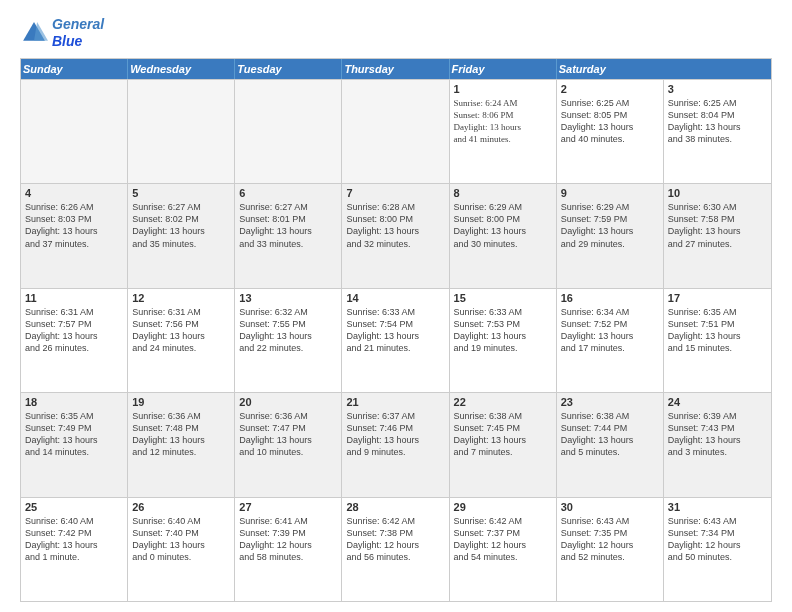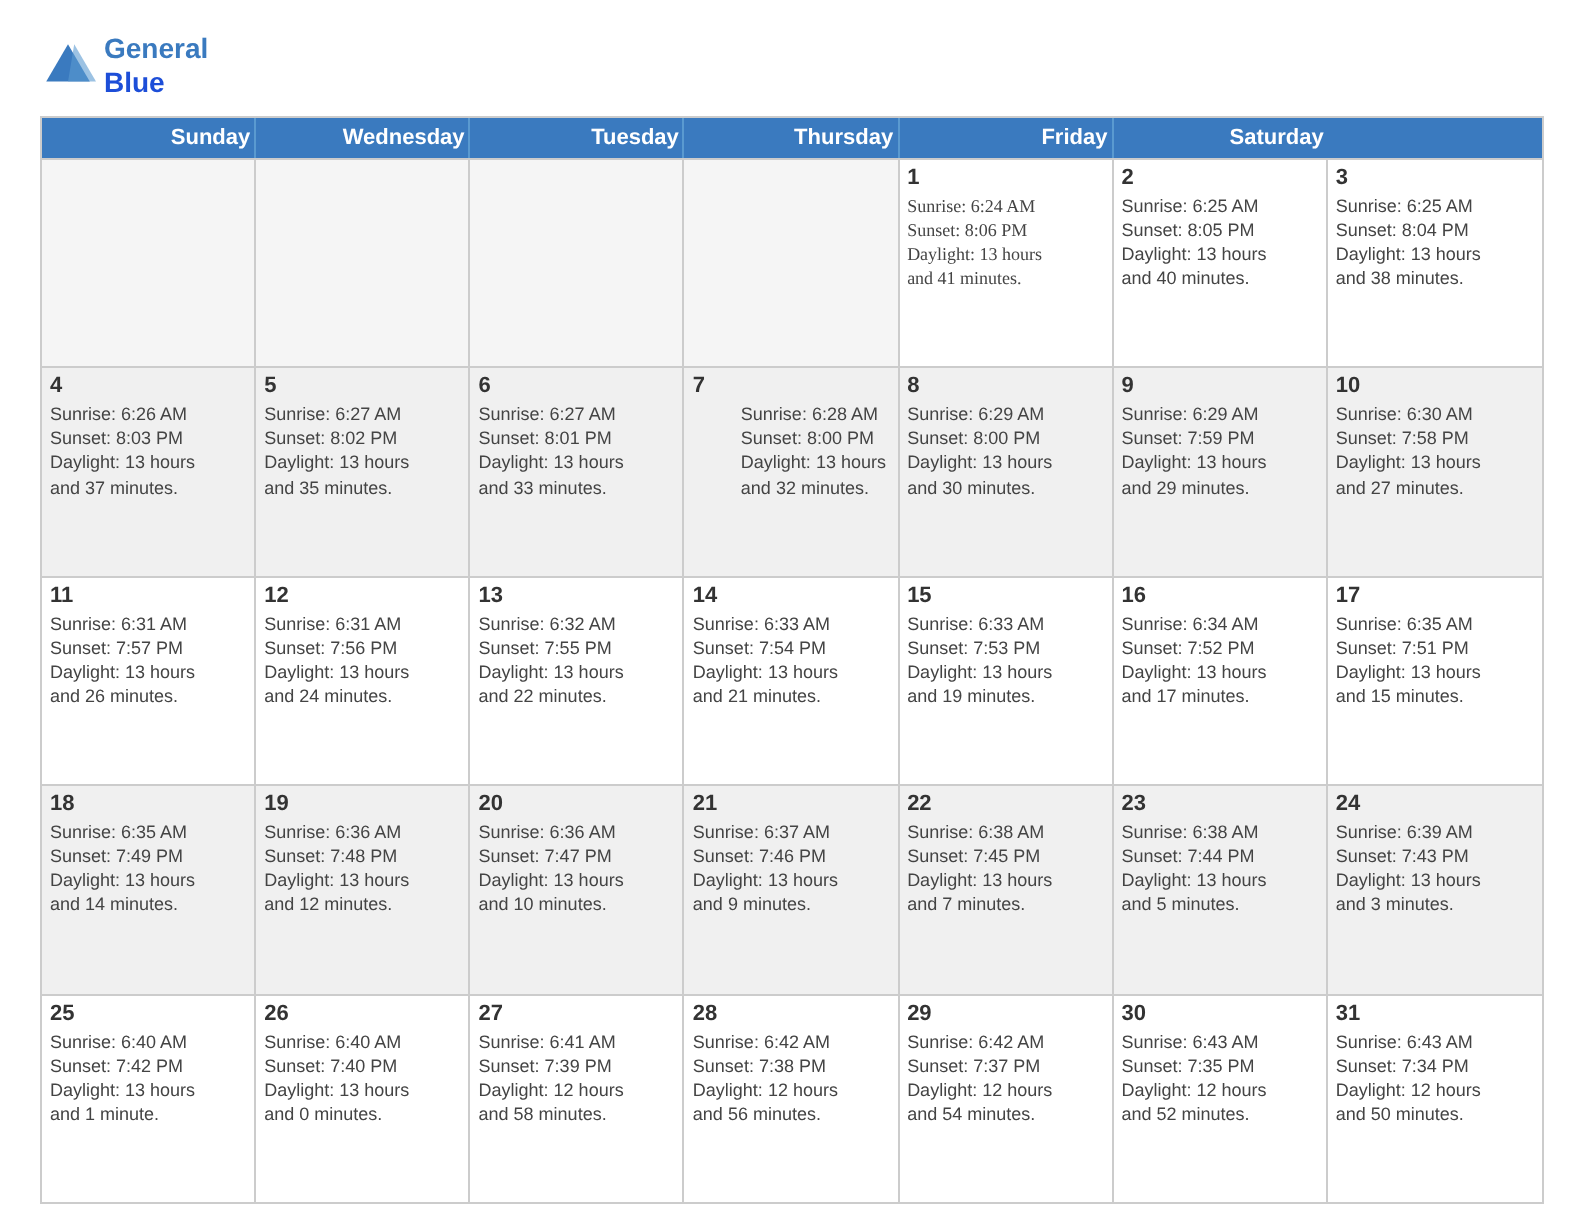--- a/index.html
+++ b/index.html
@@ -15,20 +15,21 @@
       height: 612px;
       padding: 16px 20px 10px 20px;
       display: flex;
       flex-direction: column;
     }
     .header {
       display: flex;
       justify-content: space-between;
       align-items: center;
       margin-bottom: 8px;
+      font-style: italic;
     }
     .logo {
       display: flex;
       align-items: center;
       gap: 4px;
     }
     .logo-icon {
       width: 28px;
       height: 28px;
     }
@@ -54,23 +55,24 @@
     }
     .calendar-header {
       display: grid;
       grid-template-columns: repeat(7, 1fr);
       background: #3a7abf;
     }
     .cal-header-cell {
       color: #fff;
       font-size: 11px;
       font-weight: bold;
-      text-align: right;
+      text-align: left;
       padding: 4px 2px;
       border-right: 1px solid #5a9ad0;
+      font-style: italic;
     }
     .cal-header-cell:last-child {
       border-right: none;
     }
     .calendar-body {
       flex: 1;
       display: flex;
       flex-direction: column;
     }
     .cal-row {
@@ -186,21 +188,21 @@
           </div>
           <div class="cal-cell shaded">
             <div class="day-num">6</div>
             <div class="cell-info" style="white-space: pre-line;">Sunrise: 6:27 AM
 Sunset: 8:01 PM
 Daylight: 13 hours
 and 33 minutes.</div>
           </div>
           <div class="cal-cell shaded">
             <div class="day-num">7</div>
-            <div class="cell-info" style="white-space: pre-line; margin-left: 24px;">Sunrise: 6:28 AM
+            <div class="cell-info" style="white-space: pre-line;">Sunrise: 6:28 AM
 Sunset: 8:00 PM
 Daylight: 13 hours
 and 32 minutes.</div>
           </div>
           <div class="cal-cell shaded">
             <div class="day-num">8</div>
             <div class="cell-info" style="white-space: pre-line;">Sunrise: 6:29 AM
 Sunset: 8:00 PM
 Daylight: 13 hours
 and 30 minutes.</div>

